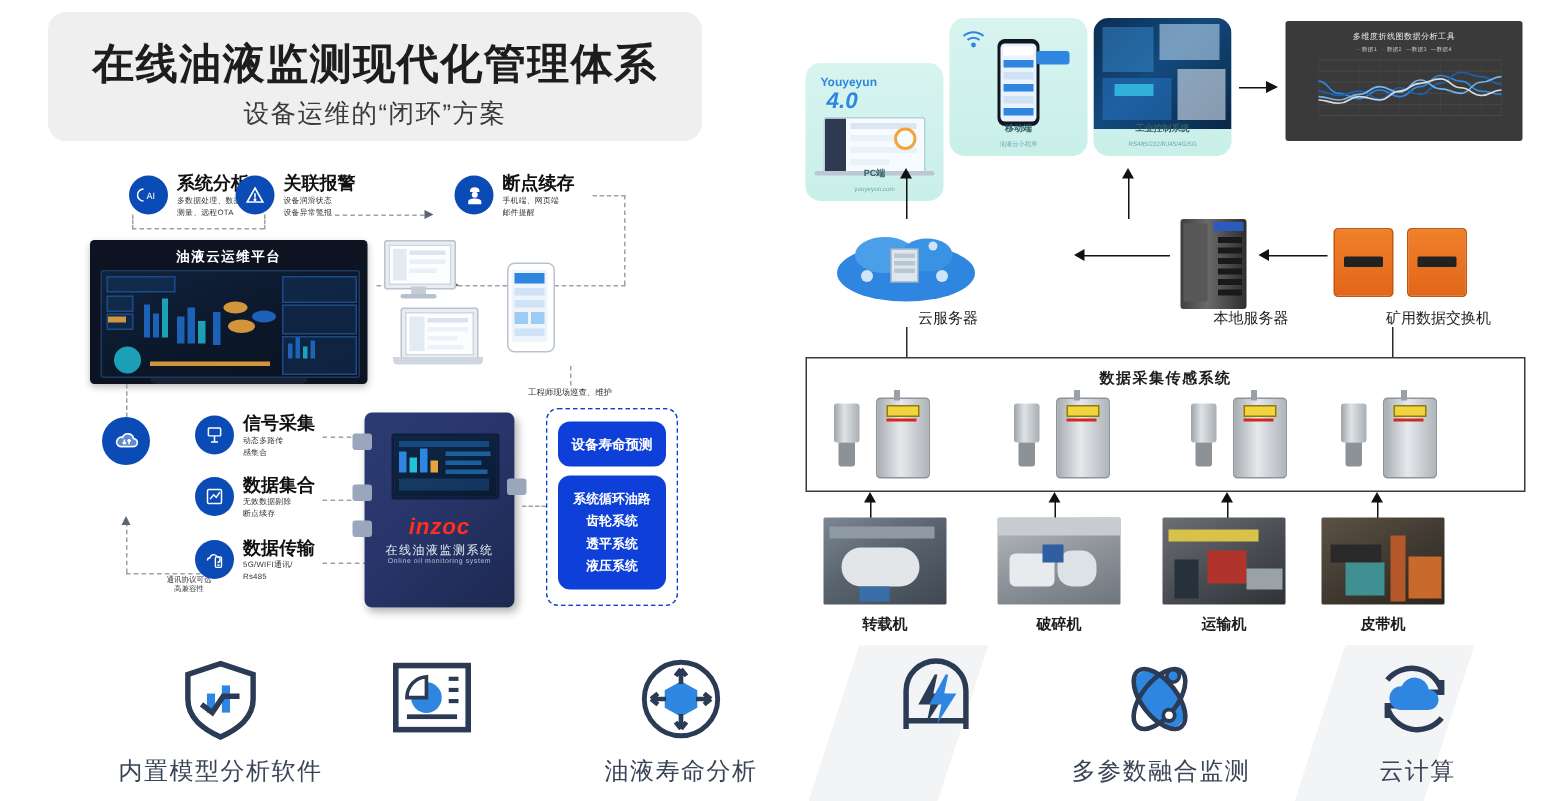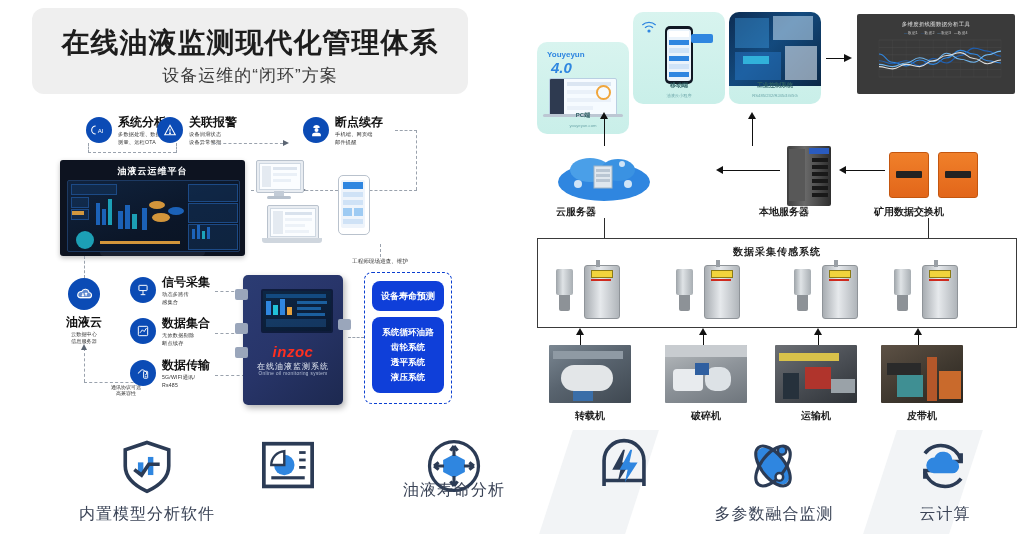--- a/index.html
+++ b/index.html
@@ -191,21 +191,21 @@
 
   
   .tower{
     position:absolute;width:44px;height:60px;
     background:linear-gradient(90deg,#3f3f3f,#6a6a6a 40%,#2e2e2e);
     border-radius:2px;
   }
   .tower-bay{position:absolute;right:3px;width:16px;height:4px;background:#191919;}
 
   .node-cap{
-    position:absolute;text-align:left;font-size:10px;font-weight:bold;color:#1d1d1d;
+    position:absolute;text-align:right;font-size:10px;font-weight:normal;color:#1d1d1d;
     white-space:nowrap;
   }
   .arrow-left-line{position:absolute;height:0;border-top:1.6px solid #111;}
   .arrow-left-head{
     position:absolute;width:0;height:0;border-right:7px solid #111;
     border-top:4px solid transparent;border-bottom:4px solid transparent;
   }
   .arrow-up-line{position:absolute;width:0;border-left:1.6px solid #111;}
   .arrow-up-head{
     position:absolute;width:0;height:0;border-bottom:7px solid #111;
@@ -340,25 +340,20 @@
   <div class="abs" style="left:310px;top:258px;width:140px;text-align:center;font-size:5.6px;color:#333;">工程师现场巡查、维护</div>
   <div class="abs dash-v" style="left:380px;top:244px;height:13px;"></div>
 
   <div class="abs bcirc" style="left:68px;top:278px;width:32px;height:32px;">
     <svg width="19" height="19" viewBox="0 0 24 24" fill="#fff">
       <path d="M6.5 17h11a3.5 3.5 0 0 0 .3-7 5 5 0 0 0-9.6-1.2A3.6 3.6 0 0 0 6.5 17z" opacity=".35"></path>
       <path d="M6.5 16h11a3.3 3.3 0 0 0 .2-6.6 4.8 4.8 0 0 0-9.2-1.1A3.4 3.4 0 0 0 6.5 16z" fill="none" stroke="#fff" stroke-width="1.4"></path>
       <path d="M10 10v4M10 14l-1.4-1.6M10 14l1.4-1.6M14 14v-4M14 10l-1.4 1.6M14 10l1.4 1.6" stroke="#fff" stroke-width="1.3" fill="none"></path>
     </svg>
   </div>
-  <div class="abs" style="left:44px;top:314px;width:80px;text-align:center;">
-    <div style="font-size:12px;font-weight:bold;color:#111;">油液云</div>
-    <div style="font-size:5.2px;color:#333;line-height:6.6px;">云数据中心</div>
-    <div style="font-size:5.2px;color:#333;line-height:6.6px;">信息服务器</div>
-  </div>
   <div class="abs dash-v" style="left:84px;top:256px;height:22px;"></div>
   <div class="abs dash-v" style="left:84px;top:348px;height:34px;"></div>
   <div class="abs arrow-u" style="left:80.5px;top:344px;"></div>
   <div class="abs dash-h" style="left:84px;top:382px;width:60px;"></div>
   <div class="abs" style="left:86px;top:384px;width:80px;text-align:center;font-size:5px;color:#333;line-height:6.4px;">通讯协议可选</div>
   <div class="abs" style="left:86px;top:390px;width:80px;text-align:center;font-size:5px;color:#333;line-height:6.4px;">高兼容性</div>
 
   <div class="abs bcirc" style="left:130px;top:277px;width:26px;height:26px;">
     <svg width="14" height="14" viewBox="0 0 24 24" fill="none" stroke="#fff" stroke-width="1.7">
       <rect x="5" y="4" width="14" height="9" rx="1"></rect>
@@ -461,21 +456,21 @@
   <div class="abs" style="left:425px;top:437px;width:58px;height:58px;">
     <svg width="58" height="58" viewBox="0 0 64 64">
       <circle cx="32" cy="32" r="27" fill="none" stroke="#2b3b55" stroke-width="3.6"></circle>
       <path d="M32 19 44 25.5v13L32 45 20 38.5v-13z" fill="#2f86e0"></path>
       <path d="M32 10v11M32 10l-4 5M32 10l4 5" stroke="#2b3b55" stroke-width="3.4" fill="none"></path>
       <path d="M32 54V43M32 54l-4-5M32 54l4-5" stroke="#2b3b55" stroke-width="3.4" fill="none"></path>
       <path d="M10 32h11M10 32l5-4M10 32l5 4" stroke="#2b3b55" stroke-width="3.4" fill="none"></path>
       <path d="M54 32H43M54 32l-5-4M54 32l-5 4" stroke="#2b3b55" stroke-width="3.4" fill="none"></path>
     </svg>
   </div>
-  <div class="feat-label" style="left:362px;top:480px;width:184px;font-family:Liberation Serif, serif;">油液寿命分析</div>
+  <div class="feat-label" style="left:362px;top:504px;width:184px;font-family:Liberation Serif, serif;">油液寿命分析</div>
 
   <div class="abs" style="left:596px;top:437px;width:56px;height:58px;">
     <svg width="56" height="58" viewBox="0 0 60 64">
       <path d="M8 54V26a22 22 0 0 1 44 0v28" fill="none" stroke="#2b3b55" stroke-width="4"></path>
       <line x1="8" y1="48" x2="52" y2="48" stroke="#2b3b55" stroke-width="4"></line>
       <path d="M29 14 17 36h9l-3 14 14-22h-9l3-14z" fill="#2b3b55"></path>
       <path d="M37 14 25 36h9l-3 14 14-22h-9l3-14z" fill="#2f86e0"></path>
     </svg>
   </div>
 

